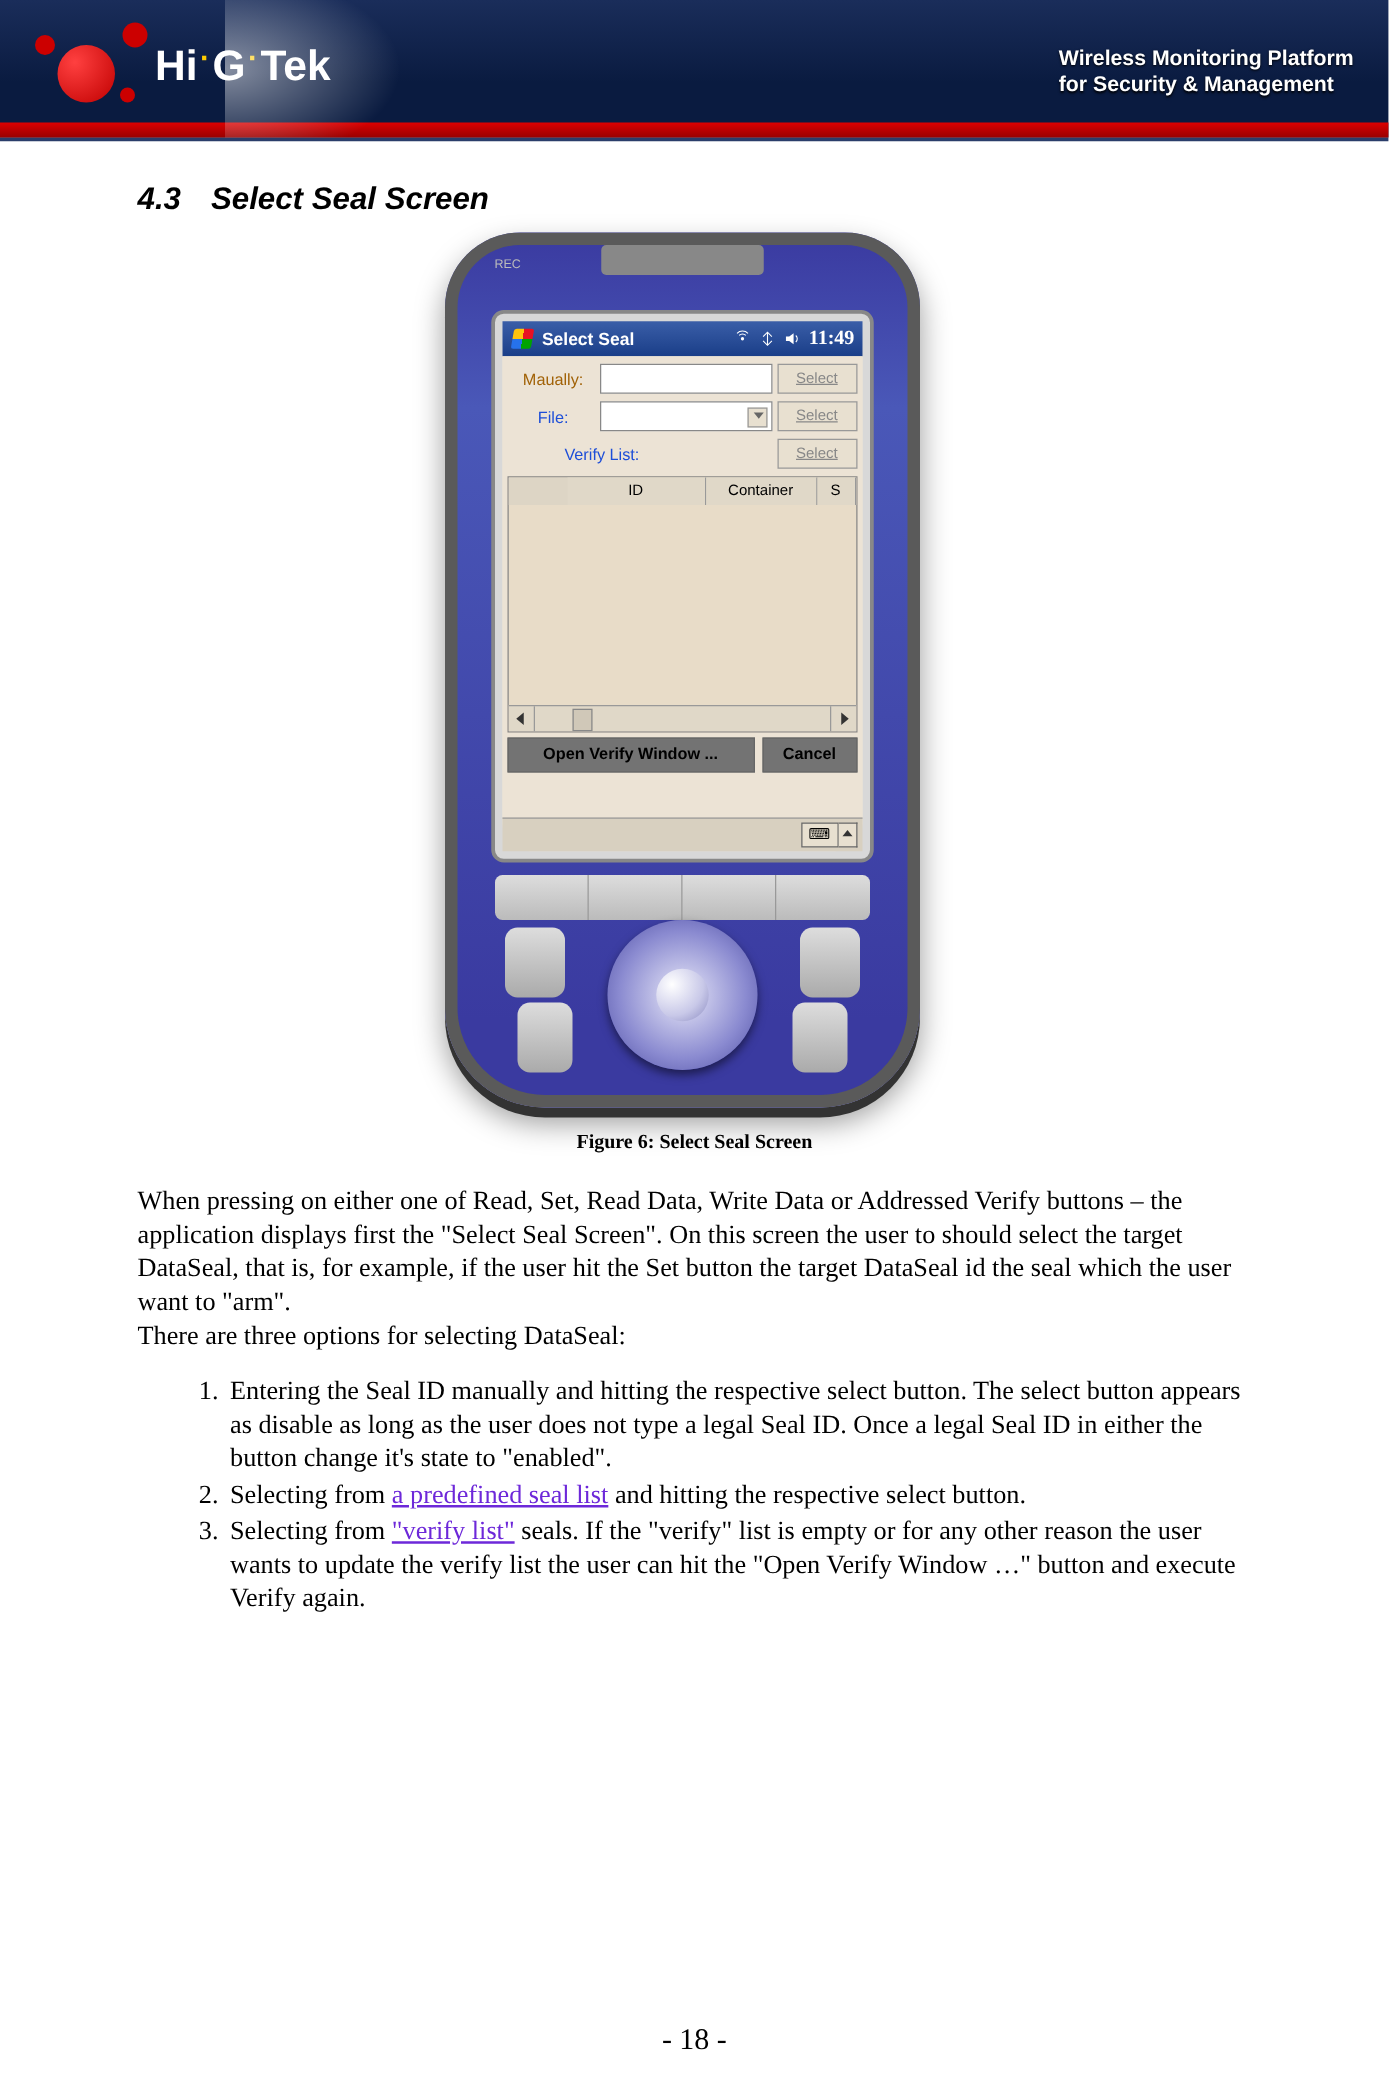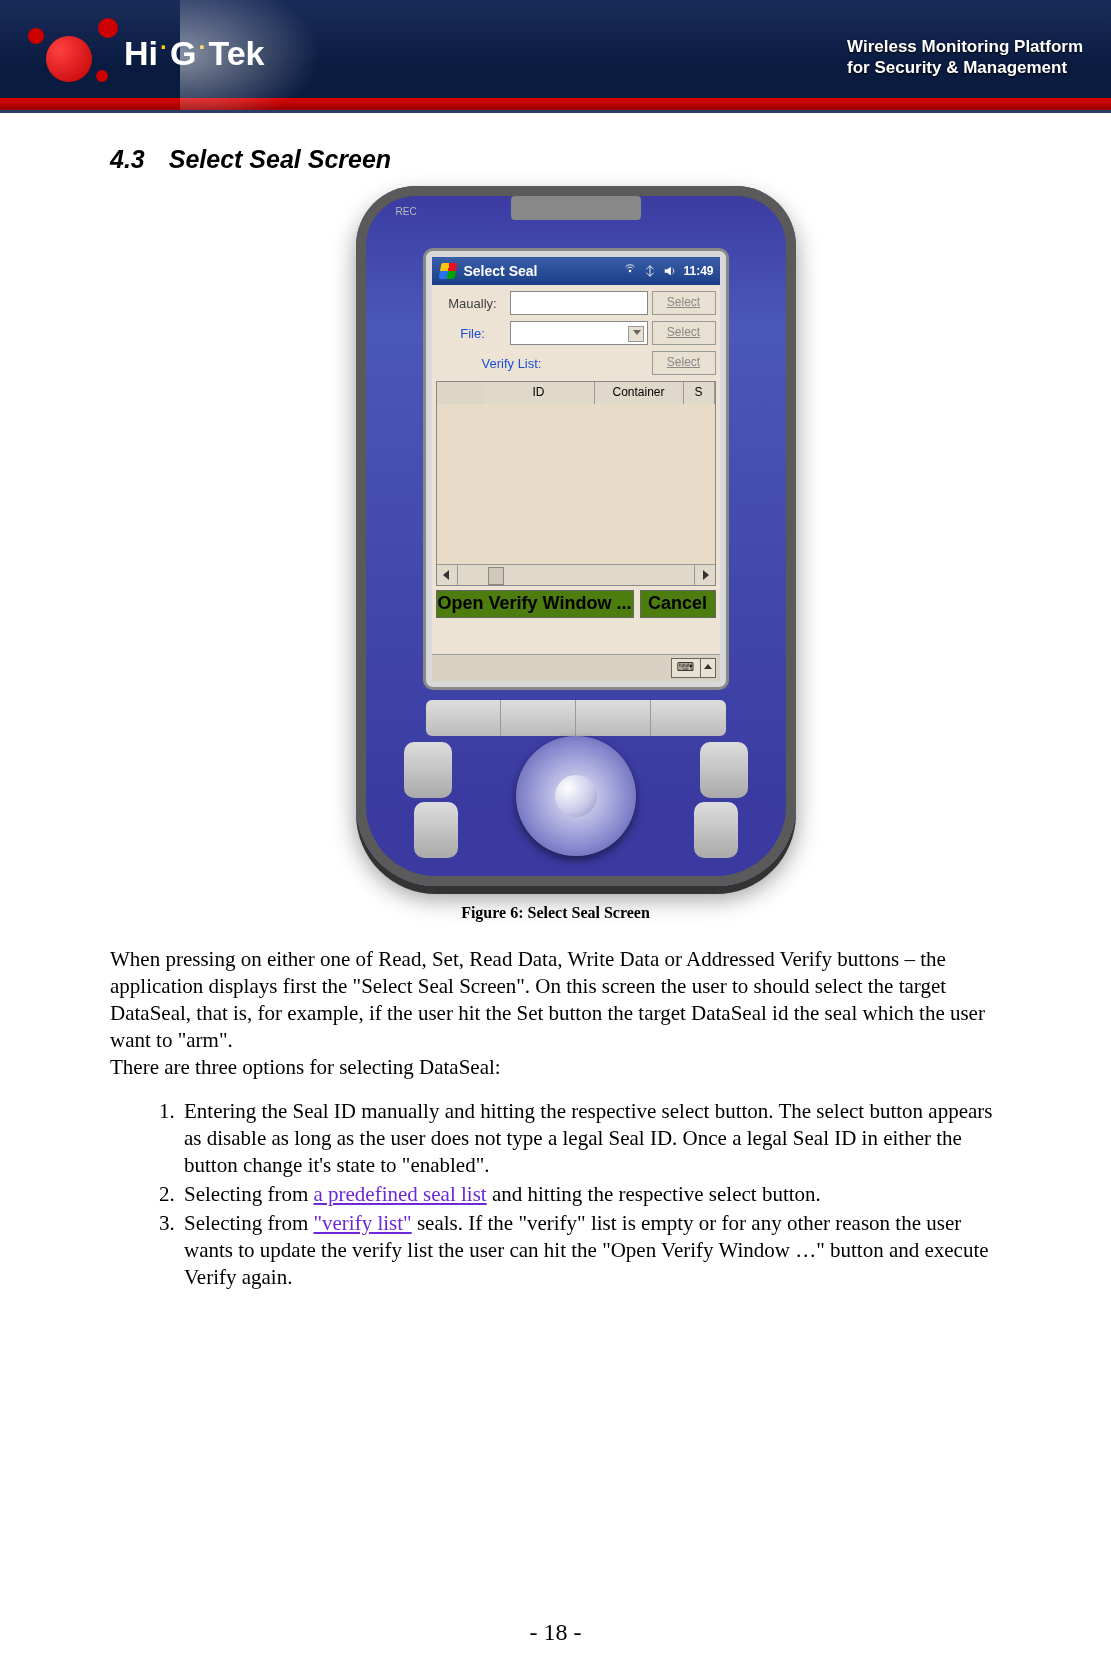--- a/index.html
+++ b/index.html
@@ -18,57 +18,57 @@
   .logo-text{font-family:Arial,sans-serif;font-weight:bold;color:#fff;font-size:34px;letter-spacing:0;}
   .logo-text .y{color:#ffcc00;font-size:24px;position:relative;top:-10px;margin:0 2px;}
   .tagline { position:absolute; right:28px; top:36px; text-align:left; color:#fff; font-family:Arial,sans-serif; font-size:17px; font-weight:bold; line-height:1.25; text-shadow:0 1px 2px #000; }
   .content { padding:14px 110px 0 110px; }
   .section-title { font-family:Arial,sans-serif; font-weight:bold; font-style:italic; font-size:25px; margin:18px 0 12px 0; }
   .section-title .num{margin-right:24px;}
   .fig-wrap{ text-align:center; margin-top:8px; }
 
   
   .device{ display:inline-block; width:400px; position:relative; }
-  .pda-body{ width:440px; height:700px; background:linear-gradient(to bottom,#3a3aa0,#4a58b8 20%,#3a3aa0 90%);border-radius:60px 60px 80px 80px; box-shadow:inset 0 0 0 10px #5a5a5a, 0 8px 0 #333, 0 12px 24px rgba(0,0,0,.4); position:relative;}
+  .pda-body{ width:380px; height:700px; background:linear-gradient(to bottom,#3a3aa0,#4a58b8 20%,#3a3aa0 90%);border-radius:60px 60px 80px 80px; box-shadow:inset 0 0 0 10px #5a5a5a, 0 8px 0 #333, 0 12px 24px rgba(0,0,0,.4); position:relative;}
   .pda-top{position:absolute;top:10px;left:50%;transform:translateX(-50%);width:130px;height:24px;background:#888;border-radius:4px;}
   .pda-rec{position:absolute;top:20px;left:40px;color:#bbb;font:10px Arial;}
   .screen-frame{ position:absolute; top:62px; left:50%; transform:translateX(-50%); width:300px; height:436px; background:#d8d8d8; border-radius:10px; border:3px solid #888; overflow:hidden;}
   .screen{ position:absolute; top:6px; left:6px; right:6px; bottom:6px; background:#ece3d5; display:flex; flex-direction:column; font-family:Tahoma,Arial,sans-serif; font-size:13px;border-radius:22px; }
   .titlebar{ height:28px; background:linear-gradient(to bottom,#3a5ea8,#1a3e88); color:#fff; display:flex; align-items:center; padding:0 6px; font-weight:bold; font-size:14px;}
   .titlebar .winicon{width:20px;height:20px;margin-right:6px;position:relative;}
   .winicon::before{content:"";position:absolute;inset:2px;background:conic-gradient(#e81123 0 25%,#00a300 25% 50%,#2672ec 50% 75%,#ffc40d 75% 100%);border-radius:2px;transform:skewX(-10deg);}
   .titlebar-spacer{flex:1;}
   .status-icons{display:flex;align-items:center;gap:6px;}
   .status-icons svg{fill:#fff;width:14px;height:14px;}
-  .clock{font-size:12px;}
+  .clock{font-size:16px;font-family:Liberation Serif, serif;}
   .form-area{ flex:1; background:#ece3d5; padding:6px 4px 0 4px; }
   .form-row{ display:flex; align-items:center; margin-bottom:6px; }
   .form-row .lbl{ width:74px; color:#1d4ed8; }
-  .form-row.enabled .lbl{ color:#404040; }
+  .form-row.enabled .lbl{ color:#a16207; }
   .txtbox{ flex:1; height:22px; background:#fff; border:1px solid #888; margin-right:4px;}
   .dropdown{ flex:1; height:22px; background:#fff; border:1px solid #888; margin-right:4px; position:relative;}
   .dropdown::after{content:"";position:absolute;right:3px;top:4px;width:14px;height:14px;background:#e8e0d0;border:1px solid #999;}
   .dropdown .caret{position:absolute;right:6px;top:8px;width:0;height:0;border-left:4px solid transparent;border-right:4px solid transparent;border-top:5px solid #666;z-index:1;}
   .btn{ width:62px; height:22px; background:#e8e0d0; border:1px solid #999; text-align:center; line-height:20px; font-size:12px;}
   .btn.disabled{color:#888;text-decoration:underline;}
   .table{ margin-top:2px; border:1px solid #888; background:#e8dcc8; }
   .thead{ display:flex; background:#ddd5c5; height:22px; font-size:12px;padding-left:47px;}
   .th{ border-right:1px solid #999; padding:3px 6px; background:#e0d8c8;}
   .th.id{width:98px;} .th.ct{flex:1;} .th.s{width:18px;}
   .tbody{ height:160px; }
   .scrollrow{display:flex;height:20px;background:#e0d8c8;border-top:1px solid #999;}
   .sbtn{width:20px;border-right:1px solid #999;position:relative;}
   .sbtn:last-child{border-right:none;border-left:1px solid #999;}
   .sbtn .tri{position:absolute;top:5px;}
   .sbtn.left .tri{left:6px;width:0;height:0;border-top:5px solid transparent;border-bottom:5px solid transparent;border-right:6px solid #333;}
   .sbtn.right .tri{right:6px;width:0;height:0;border-top:5px solid transparent;border-bottom:5px solid transparent;border-left:6px solid #333;}
   .strack{flex:1;position:relative;}
   .sthumb{position:absolute;left:30px;top:2px;width:14px;height:16px;background:#d0c8b8;border:1px solid #888;}
   .bottom-btns{display:flex;gap:6px;margin-top:4px;}
-  .bigbtn{flex:1;height:26px;background:#4d7c0f;border:1px solid #666;font-weight:bold;text-align:center;line-height:24px;font-size:18px;}
+  .bigbtn{flex:1;height:26px;background:#737373;border:1px solid #666;font-weight:bold;text-align:center;line-height:24px;font-size:13px;}
   .bigbtn.cancel{width:74px;flex:0 0 74px;}
   .taskbar{height:26px;background:#d8d0c0;border-top:1px solid #999;display:flex;justify-content:flex-end;align-items:center;padding:0 4px;}
   .kb{width:28px;height:18px;border:1px solid #666;background:#e8e0d0;position:relative;}
   .kb::before{content:"⌨";position:absolute;inset:0;text-align:center;font-size:12px;line-height:16px;}
   .kbup{width:14px;height:18px;border:1px solid #666;border-left:none;background:#e8e0d0;position:relative;}
   .kbup::before{content:"";position:absolute;left:3px;top:5px;width:0;height:0;border-left:4px solid transparent;border-right:4px solid transparent;border-bottom:5px solid #333;}
   .softkeys{position:absolute;left:50%;transform:translateX(-50%);bottom:150px;width:300px;height:36px;background:linear-gradient(#ddd,#bbb);border-radius:6px;display:flex;}
   .softkeys div{flex:1;border-right:1px solid #999;}
   .softkeys div:last-child{border:none;}
   .dpad{position:absolute;bottom:30px;left:50%;transform:translateX(-50%);width:120px;height:120px;}

